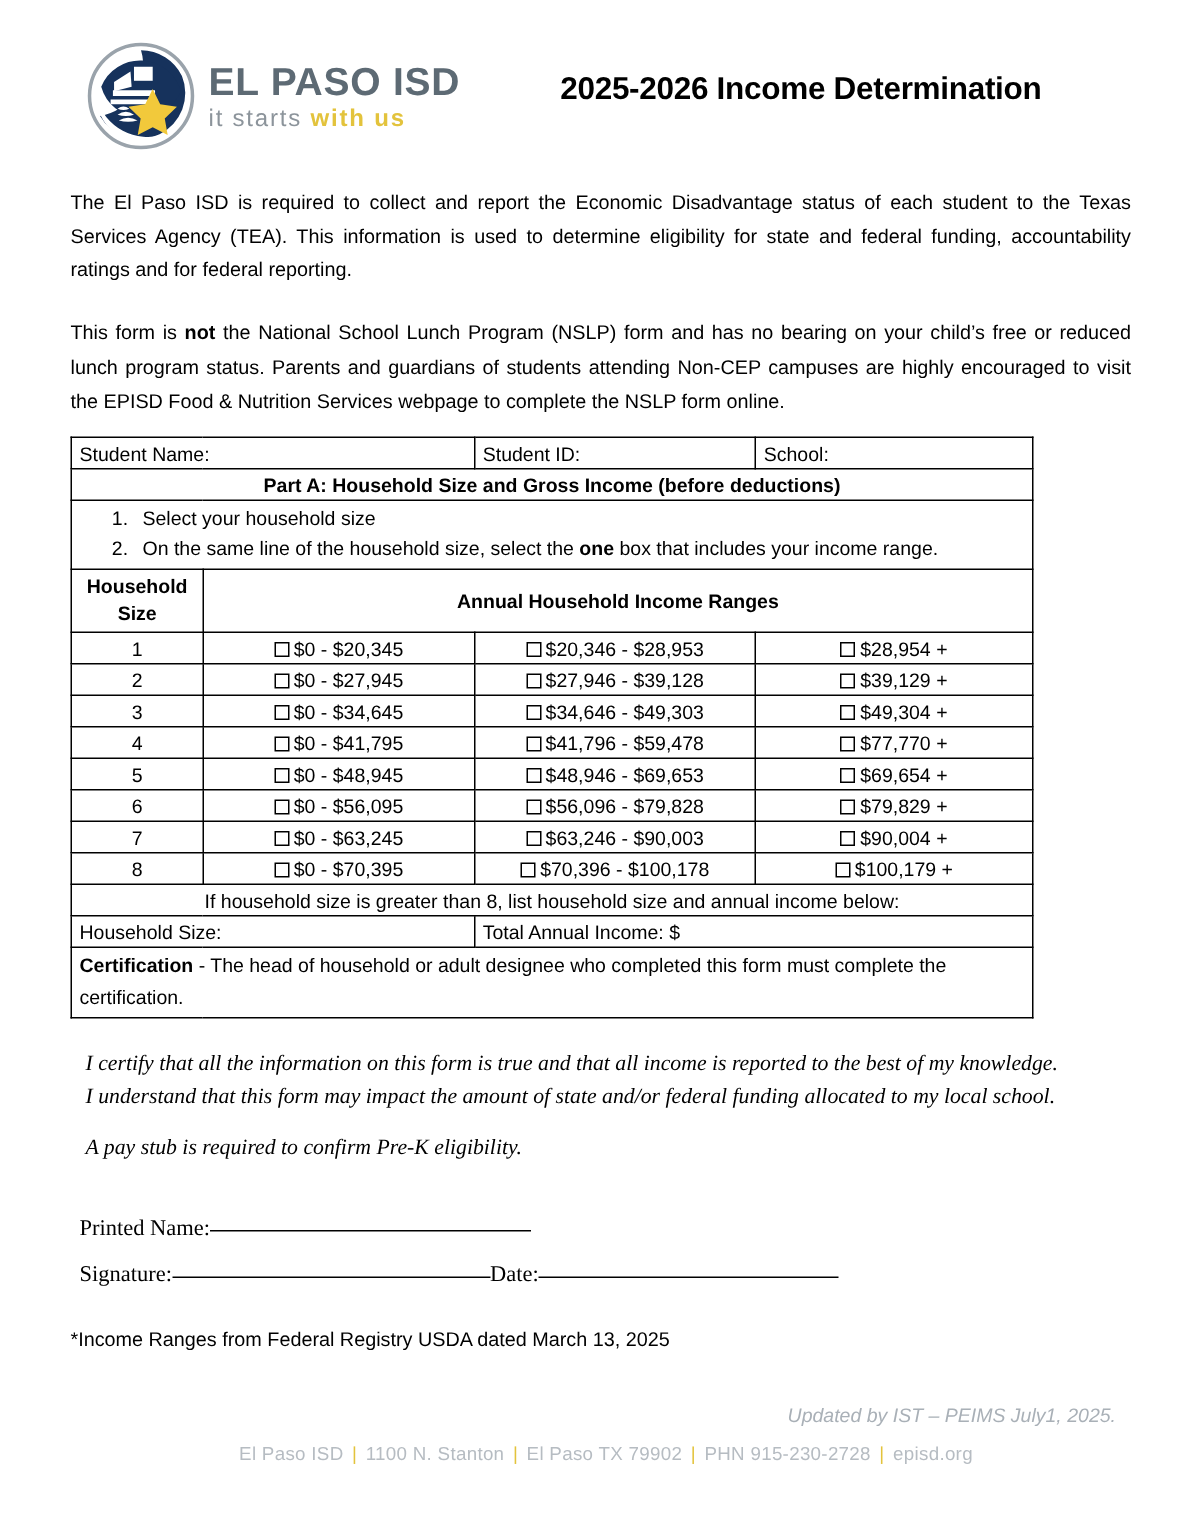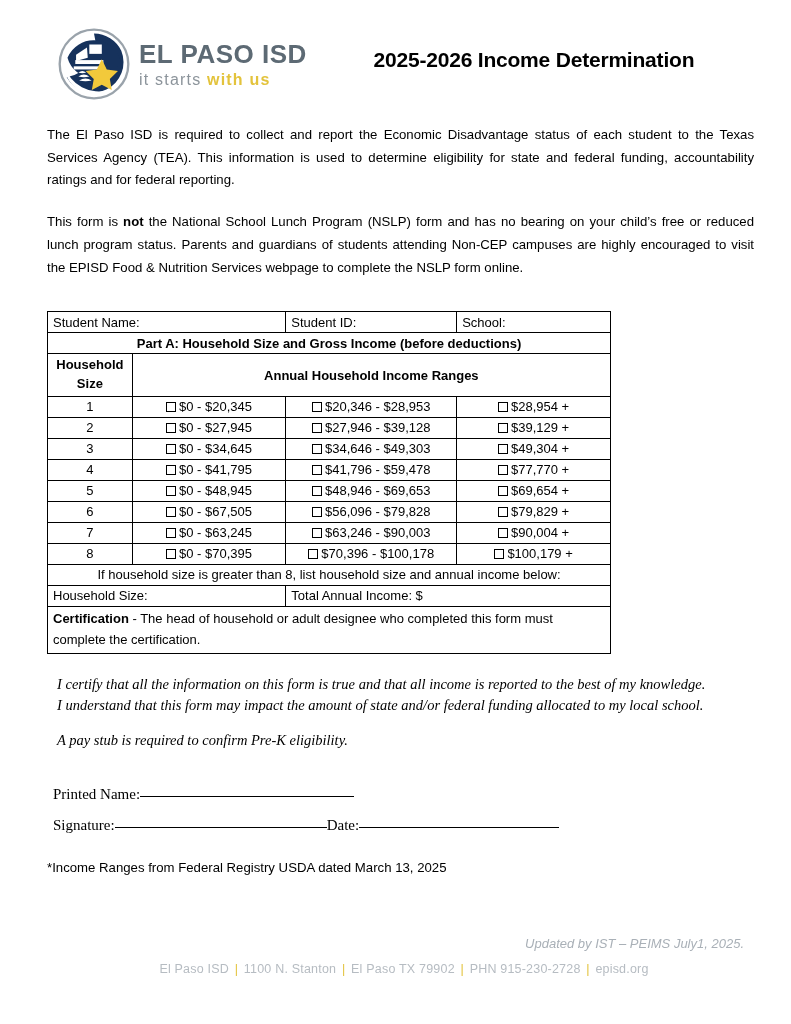--- a/index.html
+++ b/index.html
@@ -52,22 +52,22 @@
     margin: 0 37px 0 47px;
     font-size: 13.2px;
     line-height: 1.72;
     text-align: justify;
   }
   .para.p1 { margin-top: 14px; }
   .para.p2 { margin-top: 19px; }
 
   
   .form-table {
-    margin: 32px 0 0 47px;
-    width: 564px;
+    margin: 12px 0 0 47px;
+    width: 642px;
     border-collapse: collapse;
     font-size: 13px;
   }
   .form-table td {
     border: 1.1px solid #000;
     padding: 2px 5px;
     vertical-align: middle;
     height: 21px;
   }
   .ctr { text-align: center; }
@@ -190,20 +190,28 @@
   <tbody>
     <tr>
       <td colspan="2" style="width:270px" class="cell-pad">Student Name:</td>
       <td style="width:148px" class="cell-pad">Student ID:</td>
       <td style="width:186px" class="cell-pad">School:</td>
     </tr>
     <tr>
       <td colspan="4" class="ctr bold">Part A: Household Size and Gross Income (before deductions)</td>
     </tr>
     <tr>
+      <td colspan="4" class="instr-cell">
+        <ol class="instr-list">
+          <li>Select your household size</li>
+          <li><span>On the same line of the household size, select the </span><b>one</b><span> box that includes your income range.</span></li>
+        </ol>
+      </td>
+    </tr>
+    <tr>
       <td class="hh-head" style="width:88px;height:40px">
         <span>Household</span><br>
         <span>Size</span>
       </td>
       <td colspan="3" class="ctr bold">Annual Household Income Ranges</td>
     </tr>
 
     <tr>
       <td class="row-num">1</td>
       <td class="money" style="width:182px"><span class="chk"></span><span>$0 - $20,345</span></td>
@@ -229,21 +237,21 @@
       <td class="money"><span class="chk"></span><span>$77,770 +</span></td>
     </tr>
     <tr>
       <td class="row-num">5</td>
       <td class="money"><span class="chk"></span><span>$0 - $48,945</span></td>
       <td class="money"><span class="chk"></span><span>$48,946 - $69,653</span></td>
       <td class="money"><span class="chk"></span><span>$69,654 +</span></td>
     </tr>
     <tr>
       <td class="row-num">6</td>
-      <td class="money"><span class="chk"></span><span>$0 - $67,505</span></td>
+      <td class="money"><span class="chk"></span><span>$0 - $56,095</span></td>
       <td class="money"><span class="chk"></span><span>$56,096 - $79,828</span></td>
       <td class="money"><span class="chk"></span><span>$79,829 +</span></td>
     </tr>
     <tr>
       <td class="row-num">7</td>
       <td class="money"><span class="chk"></span><span>$0 - $63,245</span></td>
       <td class="money"><span class="chk"></span><span>$63,246 - $90,003</span></td>
       <td class="money"><span class="chk"></span><span>$90,004 +</span></td>
     </tr>
     <tr>

